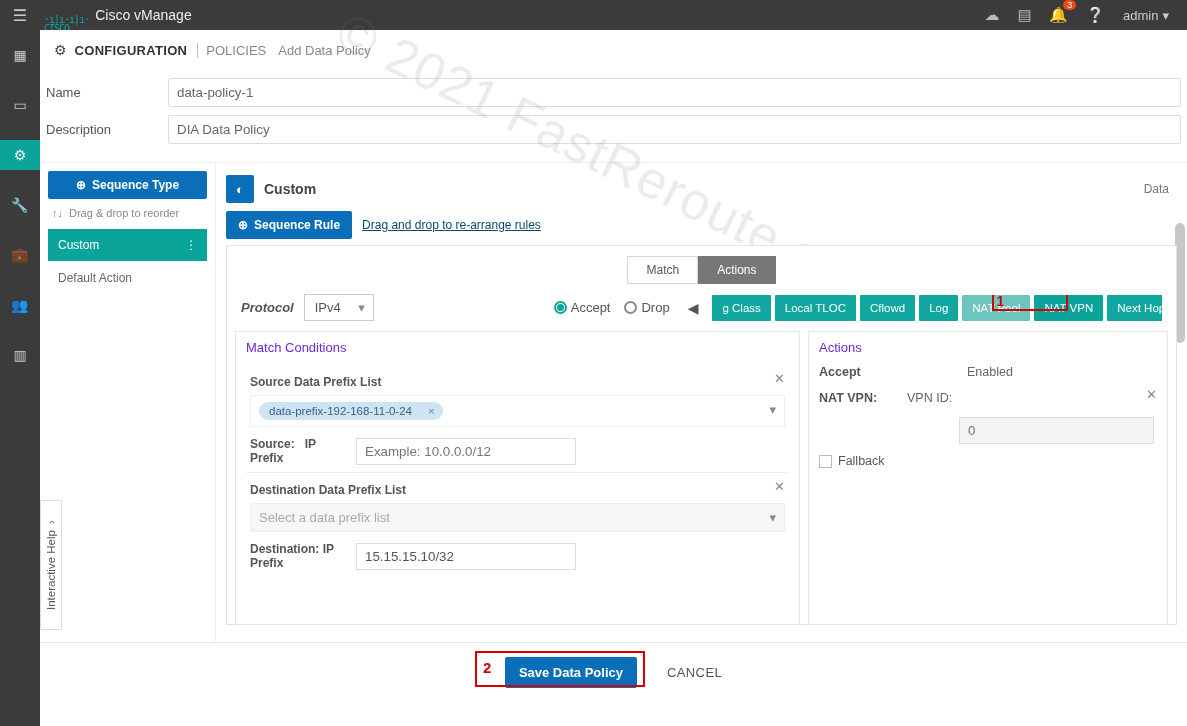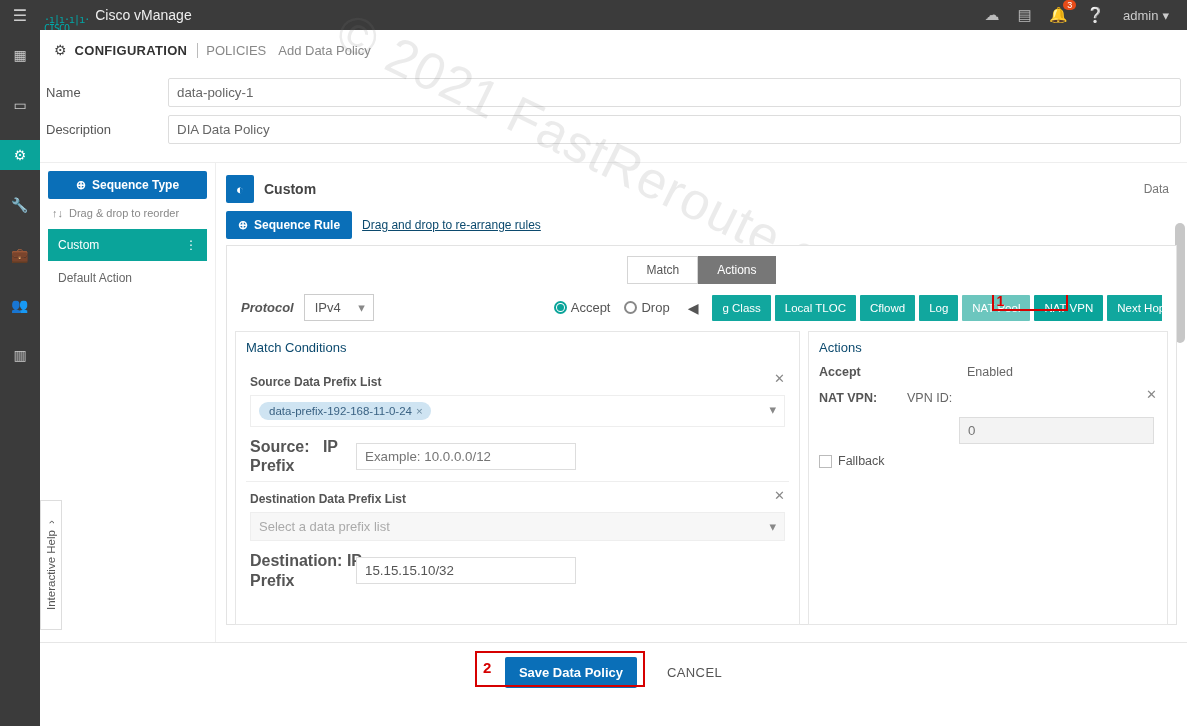--- a/index.html
+++ b/index.html
@@ -78,34 +78,34 @@
   .chip { background:#11a79e; color:#fff; padding:7px 10px; font-size:11.5px; white-space:nowrap; border-radius:1px; cursor:pointer; }
   .chip.light { background:#6cc6be; }
   .chip.selected { background:#0aa49a; }
   .navcaret { color:#555; font-size:14px; padding:0 4px; cursor:pointer; }
   .red-ann { position:absolute; border:2px solid #d60000; pointer-events:none; }
   .red-num { position:absolute; color:#d60000; font-weight:700; pointer-events:none; }
 
   .two-col { display:flex; gap:8px; height:294px; }
   .col { flex:1; border:1px solid #e6e6e6; padding:8px 10px; overflow:hidden; }
   .col.right { flex:0 0 360px; }
-  .col h4 { color:#0c4a6e; font-weight:500; font-size:13px; margin-bottom:10px; }
+  .col h4 { color:#6d28d9; font-weight:500; font-size:13px; margin-bottom:10px; }
 
   .cond-block { border-top:1px solid #eee; padding:10px 4px 6px; position:relative; }
   .cond-block:first-of-type { border-top:none; }
   .cond-label { color:#555; font-weight:600; font-size:12px; margin-bottom:6px; }
   .close-x { position:absolute; top:6px; right:4px; color:#888; cursor:pointer; font-size:13px; }
-  .pill { display:inline-flex; align-items:center; gap:4px; background:#cfe4f2; color:#3a6283; padding:3px 8px 3px 10px; border-radius:11px; font-size:11.5px; }
+  .pill { display:inline-flex; align-items:center; gap:16px; background:#cfe4f2; color:#3a6283; padding:3px 8px 3px 10px; border-radius:11px; font-size:11.5px; }
   .pill .px { cursor:pointer; color:#6a8aa0; }
   .combo { border:1px solid #eee; padding:6px 8px; margin-top:4px; position:relative; }
   .combo::after { content:"▾"; position:absolute; right:8px; top:6px; color:#888; }
   .combo.placeholder { color:#aaa; font-style:normal; background:#f7f7f7; }
 
   .subrow { display:flex; align-items:center; gap:10px; margin-top:10px; }
-  .subrow .lbls { width:96px; color:#555; font-weight:600; font-size:16px; line-height:1.2; }
+  .subrow .lbls { width:96px; color:#555; font-weight:600; font-size:12px; line-height:1.2; }
   .txtin { border:1px solid #ddd; padding:5px 8px; color:#555; min-width:220px; }
   .txtin.placeholder { color:#aaa; }
 
   .act-line { display:flex; align-items:center; gap:10px; margin-bottom:12px; font-size:12.5px; }
   .act-line .k { color:#555; font-weight:600; width:78px; }
   .act-line .v { color:#666; }
   .act-group { position:relative; margin-top:6px; }
   .act-group .close-x { top:-4px; right:0; }
   .chkline { display:flex; align-items:center; gap:6px; margin-top:10px; color:#555; font-size:12.5px; }
   .chkline .box { width:13px; height:13px; border:1px solid #bbb; }

